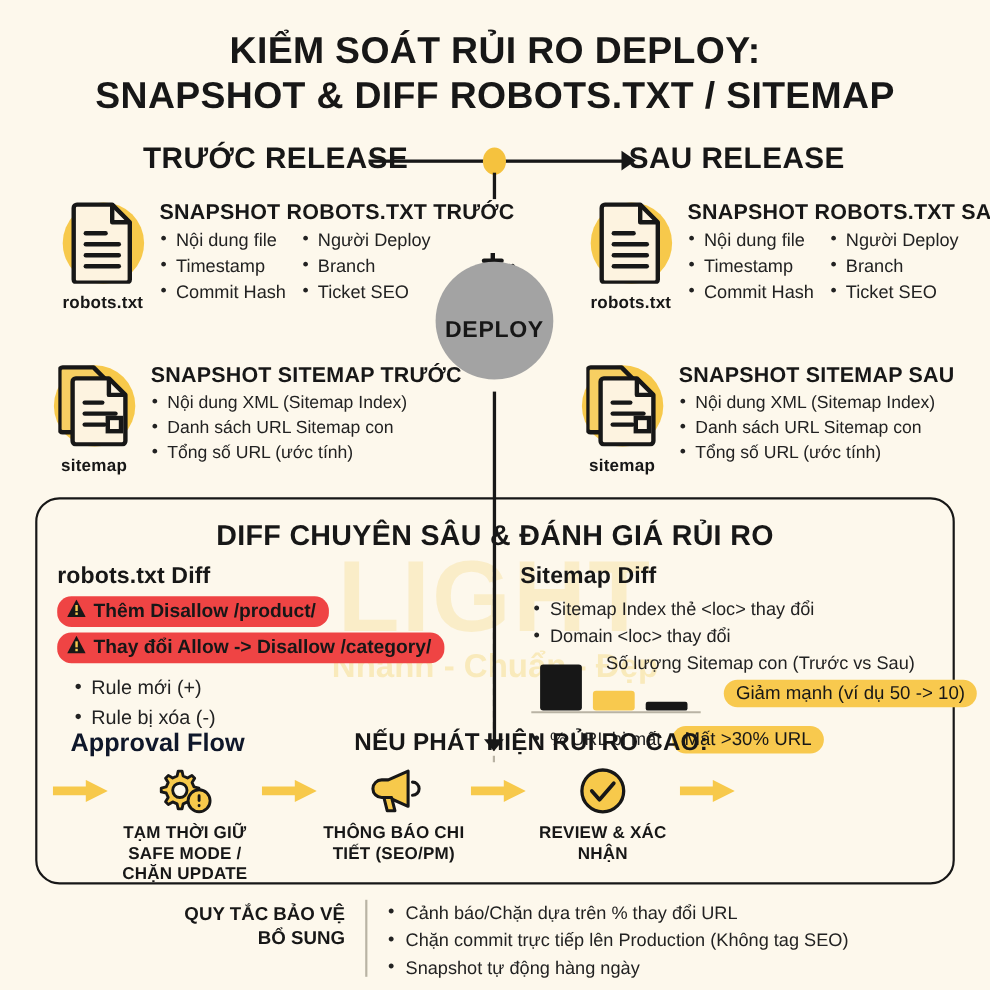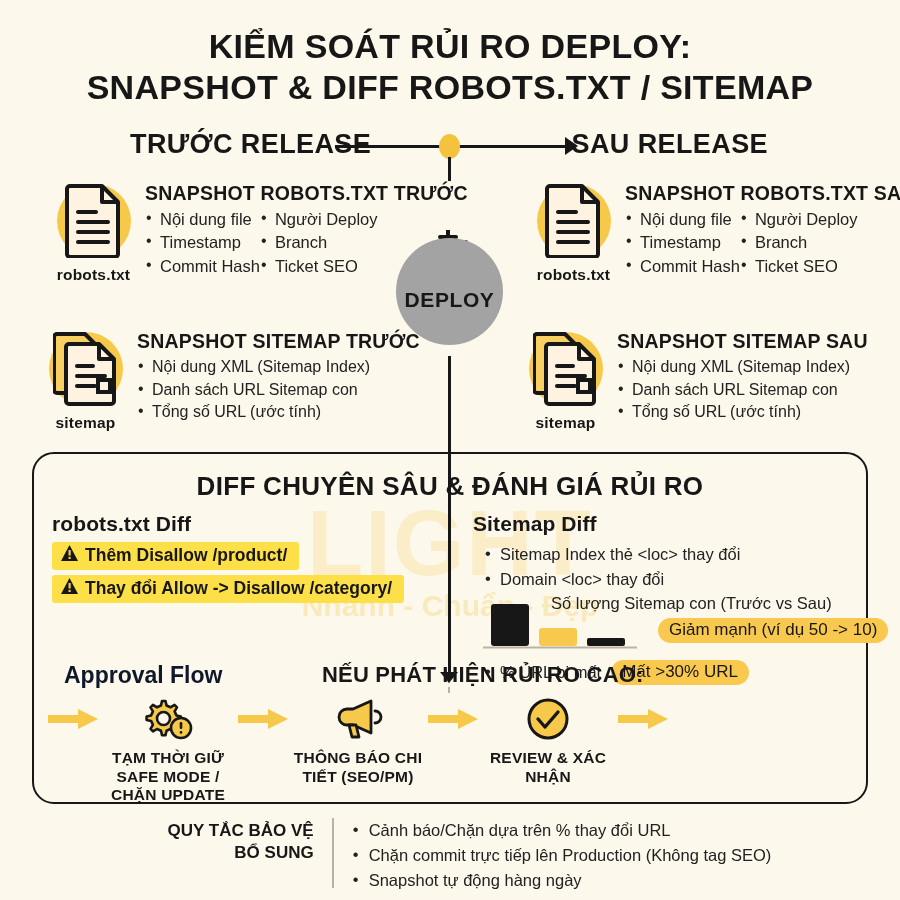--- a/index.html
+++ b/index.html
@@ -84,21 +84,21 @@
     margin-top: 4px; font-weight: bold; font-size: 15.5px; color: #171717;
     position: relative; z-index: 2; letter-spacing: .2px;
   }
   .snap-body { padding-left: 4px; }
   .snap-head {
     font-family: "Liberation Sans Narrow","Liberation Sans", sans-serif;
     font-weight: bold; font-size: 19.5px; letter-spacing: .2px; color: #171717;
     margin-bottom: 3px; white-space: nowrap;
   }
   ul.plain { list-style: none; }
-  .snap-cols { display: flex; }
+  .snap-cols { display: flex; gap: 14px; }
   .snap-cols li, .snap-list li {
     position: relative; padding-left: 15px; font-size: 16.5px;
     line-height: 1.42; color: #222; white-space: nowrap;
   }
   .snap-cols li::before, .snap-list li::before {
     content: "•"; position: absolute; left: 1px; top: -1px; font-size: 16px; color: #222;
   }
   .snap-list li { font-size: 16px; }
 
   
@@ -117,21 +117,21 @@
   .diff-col.right { width: 415px; padding-left: 24px; }
   .vdiv {
     position: absolute; left: 414px; top: 2px; bottom: -8px; width: 0;
     border-left: 2px dashed #b9b3a4;
   }
   .diff-h {
     font-weight: bold; font-size: 21px; color: #171717; margin-bottom: 6px; letter-spacing: .1px;
   }
   .alert {
     display: inline-flex; align-items: center; gap: 7px;
-    background: #fde047; border-radius: 3px; padding: 3px 12px 4px 9px;
+    background: #ef4444; border-radius: 13px; padding: 3px 12px 4px 9px;
     font-weight: bold; font-size: 17.5px; color: #171717; margin-bottom: 5px; white-space: nowrap;
   }
   .warn-tri { flex: 0 0 17px; }
   .diff-bullets li {
     position: relative; padding-left: 17px; font-size: 18px; line-height: 1.5; color: #222;
   }
   .diff-bullets li::before { content: "•"; position: absolute; left: 2px; top: -1px; }
   .r-bullets li {
     position: relative; padding-left: 17px; font-size: 16.5px; line-height: 1.5; color: #222; white-space: nowrap;
   }
@@ -376,20 +376,22 @@
               <svg width="17" height="16" viewBox="0 0 17 16">
                 <path d="M8.5 0 L17 16 H0 Z" fill="#171717"></path>
                 <rect x="7.5" y="5" width="2.2" height="5.5" fill="#f8c94e"></rect>
                 <rect x="7.5" y="11.8" width="2.2" height="2.2" fill="#f8c94e"></rect>
               </svg>
             </span>
             <span>Thay đổi Allow -&gt; Disallow /category/</span>
           </div>
 
           <ul class="plain diff-bullets" style="margin-top:4px;margin-left:14px;">
+            <li>Rule mới (+)</li>
+            <li>Rule bị xóa (-)</li>
           </ul>
         </div>
 
         <div class="diff-col right">
           <div class="diff-h">Sitemap Diff</div>
           <ul class="plain r-bullets" style="margin-left:10px;">
             <li>Sitemap Index thẻ &lt;loc&gt; thay đổi</li>
             <li>Domain &lt;loc&gt; thay đổi</li>
           </ul>
 

